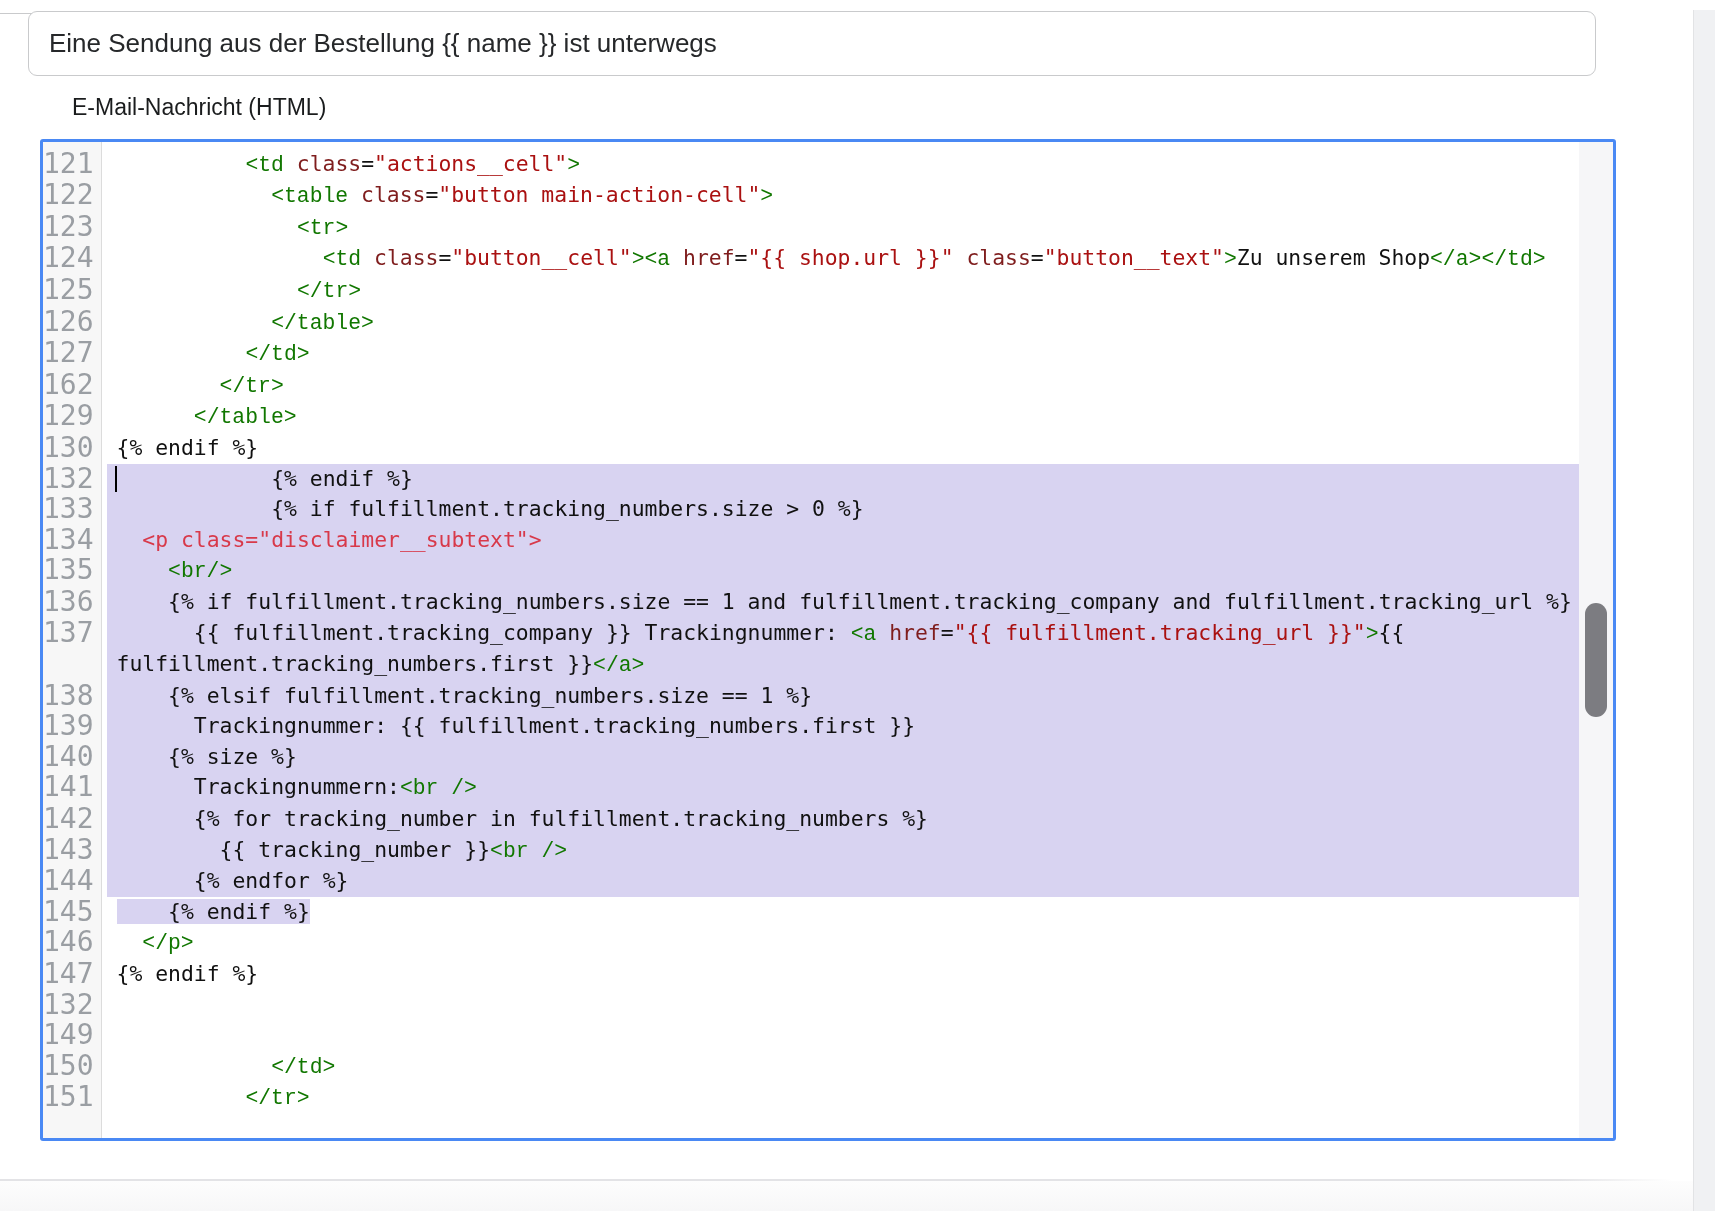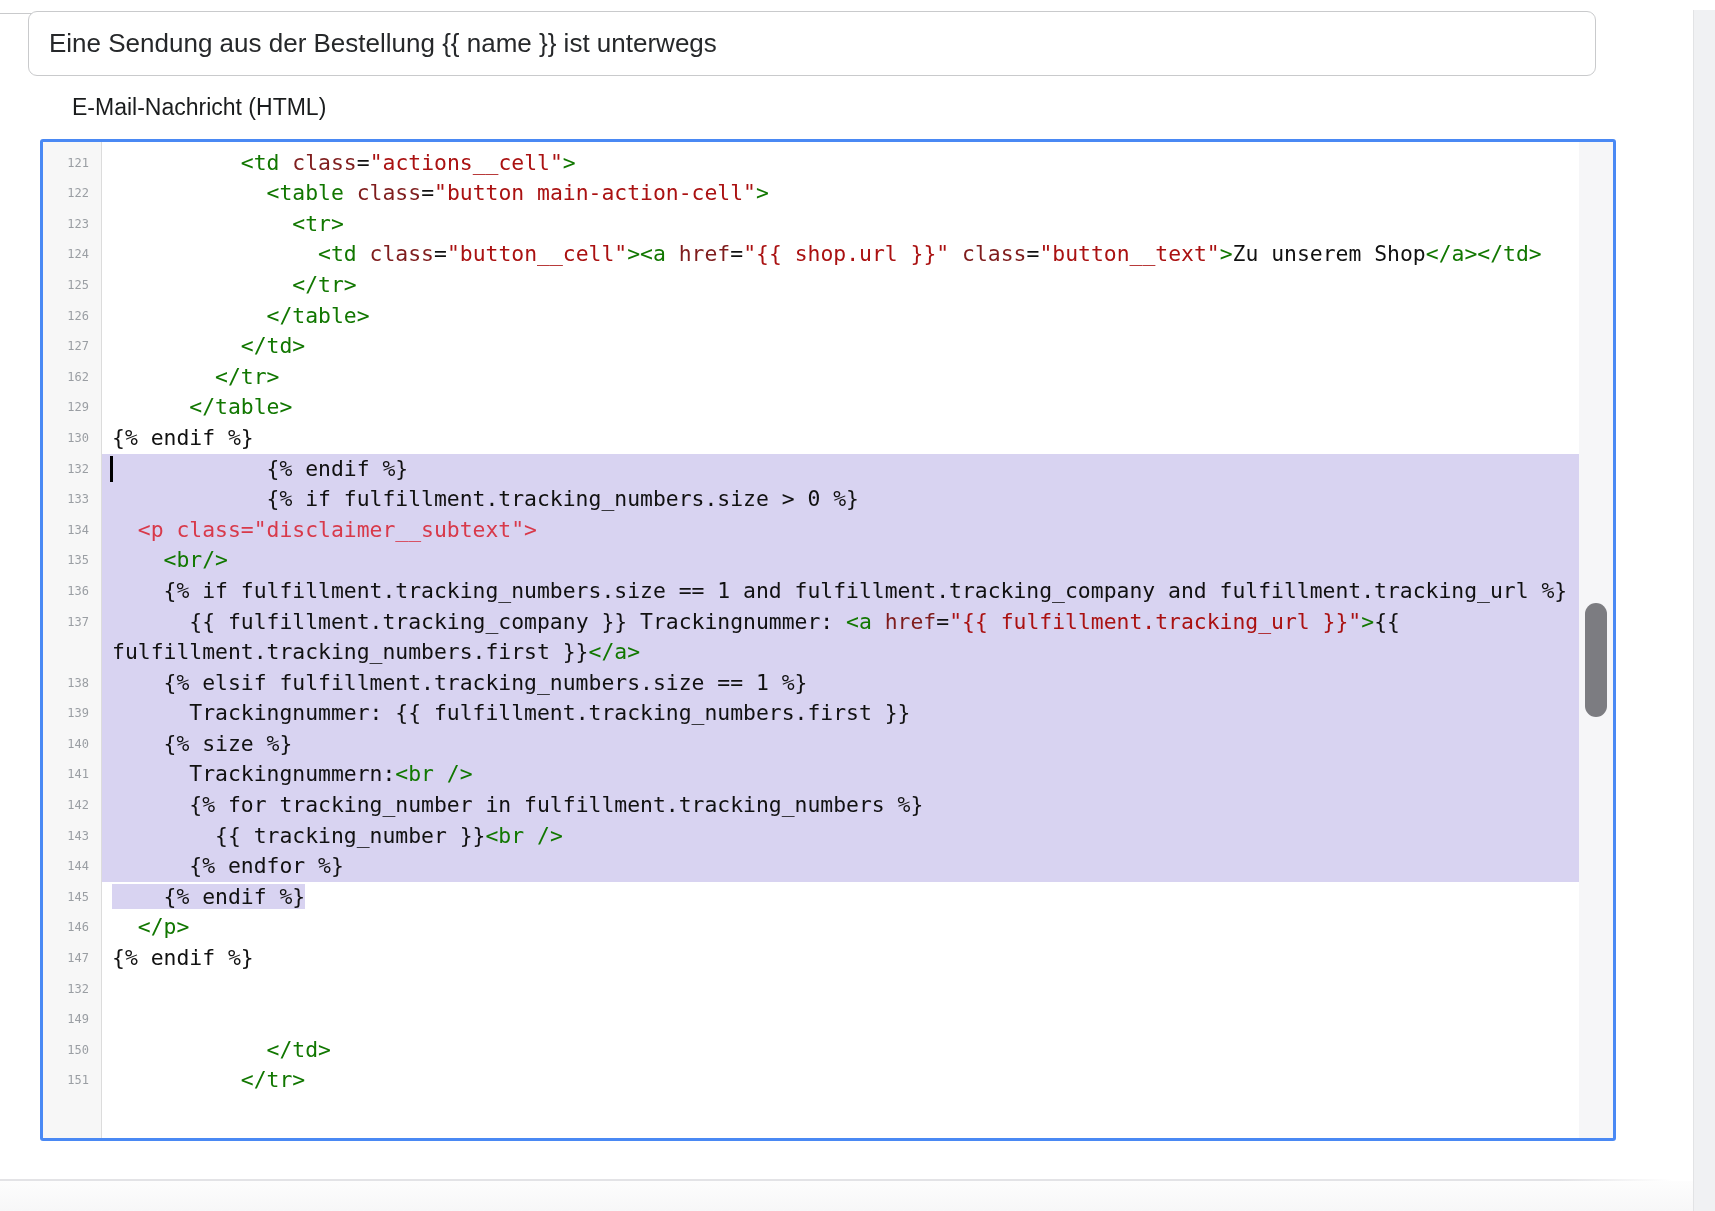--- a/index.html
+++ b/index.html
@@ -34,34 +34,34 @@
     background:#f7f7f7;border-right:1px solid #dcdcdc;box-sizing:border-box;
   }
   .lines{
     position:relative;margin-top:-25px;
     font-family:"DejaVu Sans Mono","Liberation Mono",monospace;
     font-size:21.4px;line-height:30.6px;color:#111;
   }
   .line{display:flex;min-height:30.6px;}
   .ln{
     flex:0 0 59px;box-sizing:border-box;text-align:right;padding-right:13px;
-    color:#9a9ea3;font-size:12px;user-select:none;
+    color:#9a9ea3;font-size:28px;user-select:none;
   }
   .code{
     flex:1;position:relative;box-sizing:border-box;
     padding:0 5px 0 10px;margin-right:34px;
     white-space:pre-wrap;overflow-wrap:normal;word-break:normal;
   }
   .sel-full .code{background:#d8d3f1;}
   .seltext{background:#d8d3f1;}
   .caret{
     position:absolute;left:8px;top:2px;width:2.5px;height:26px;background:#000;
   }
   .tk-p{color:#111;}
-  .tk-t{color:#117700;}
+  .tk-t{color:#117700;font-family:Liberation Mono, monospace;}
   .tk-a{color:#7f1d1d;}
   .tk-s{color:#aa1111;}
   .tk-e{color:#d8394a;}
   
   .ed-track{
     position:absolute;right:0;top:0;bottom:0;width:34px;background:#f6f6f8;
   }
   .ed-thumb{
     position:absolute;left:6px;top:461px;width:22px;height:114px;
     border-radius:11px;background:#7c7c81;

